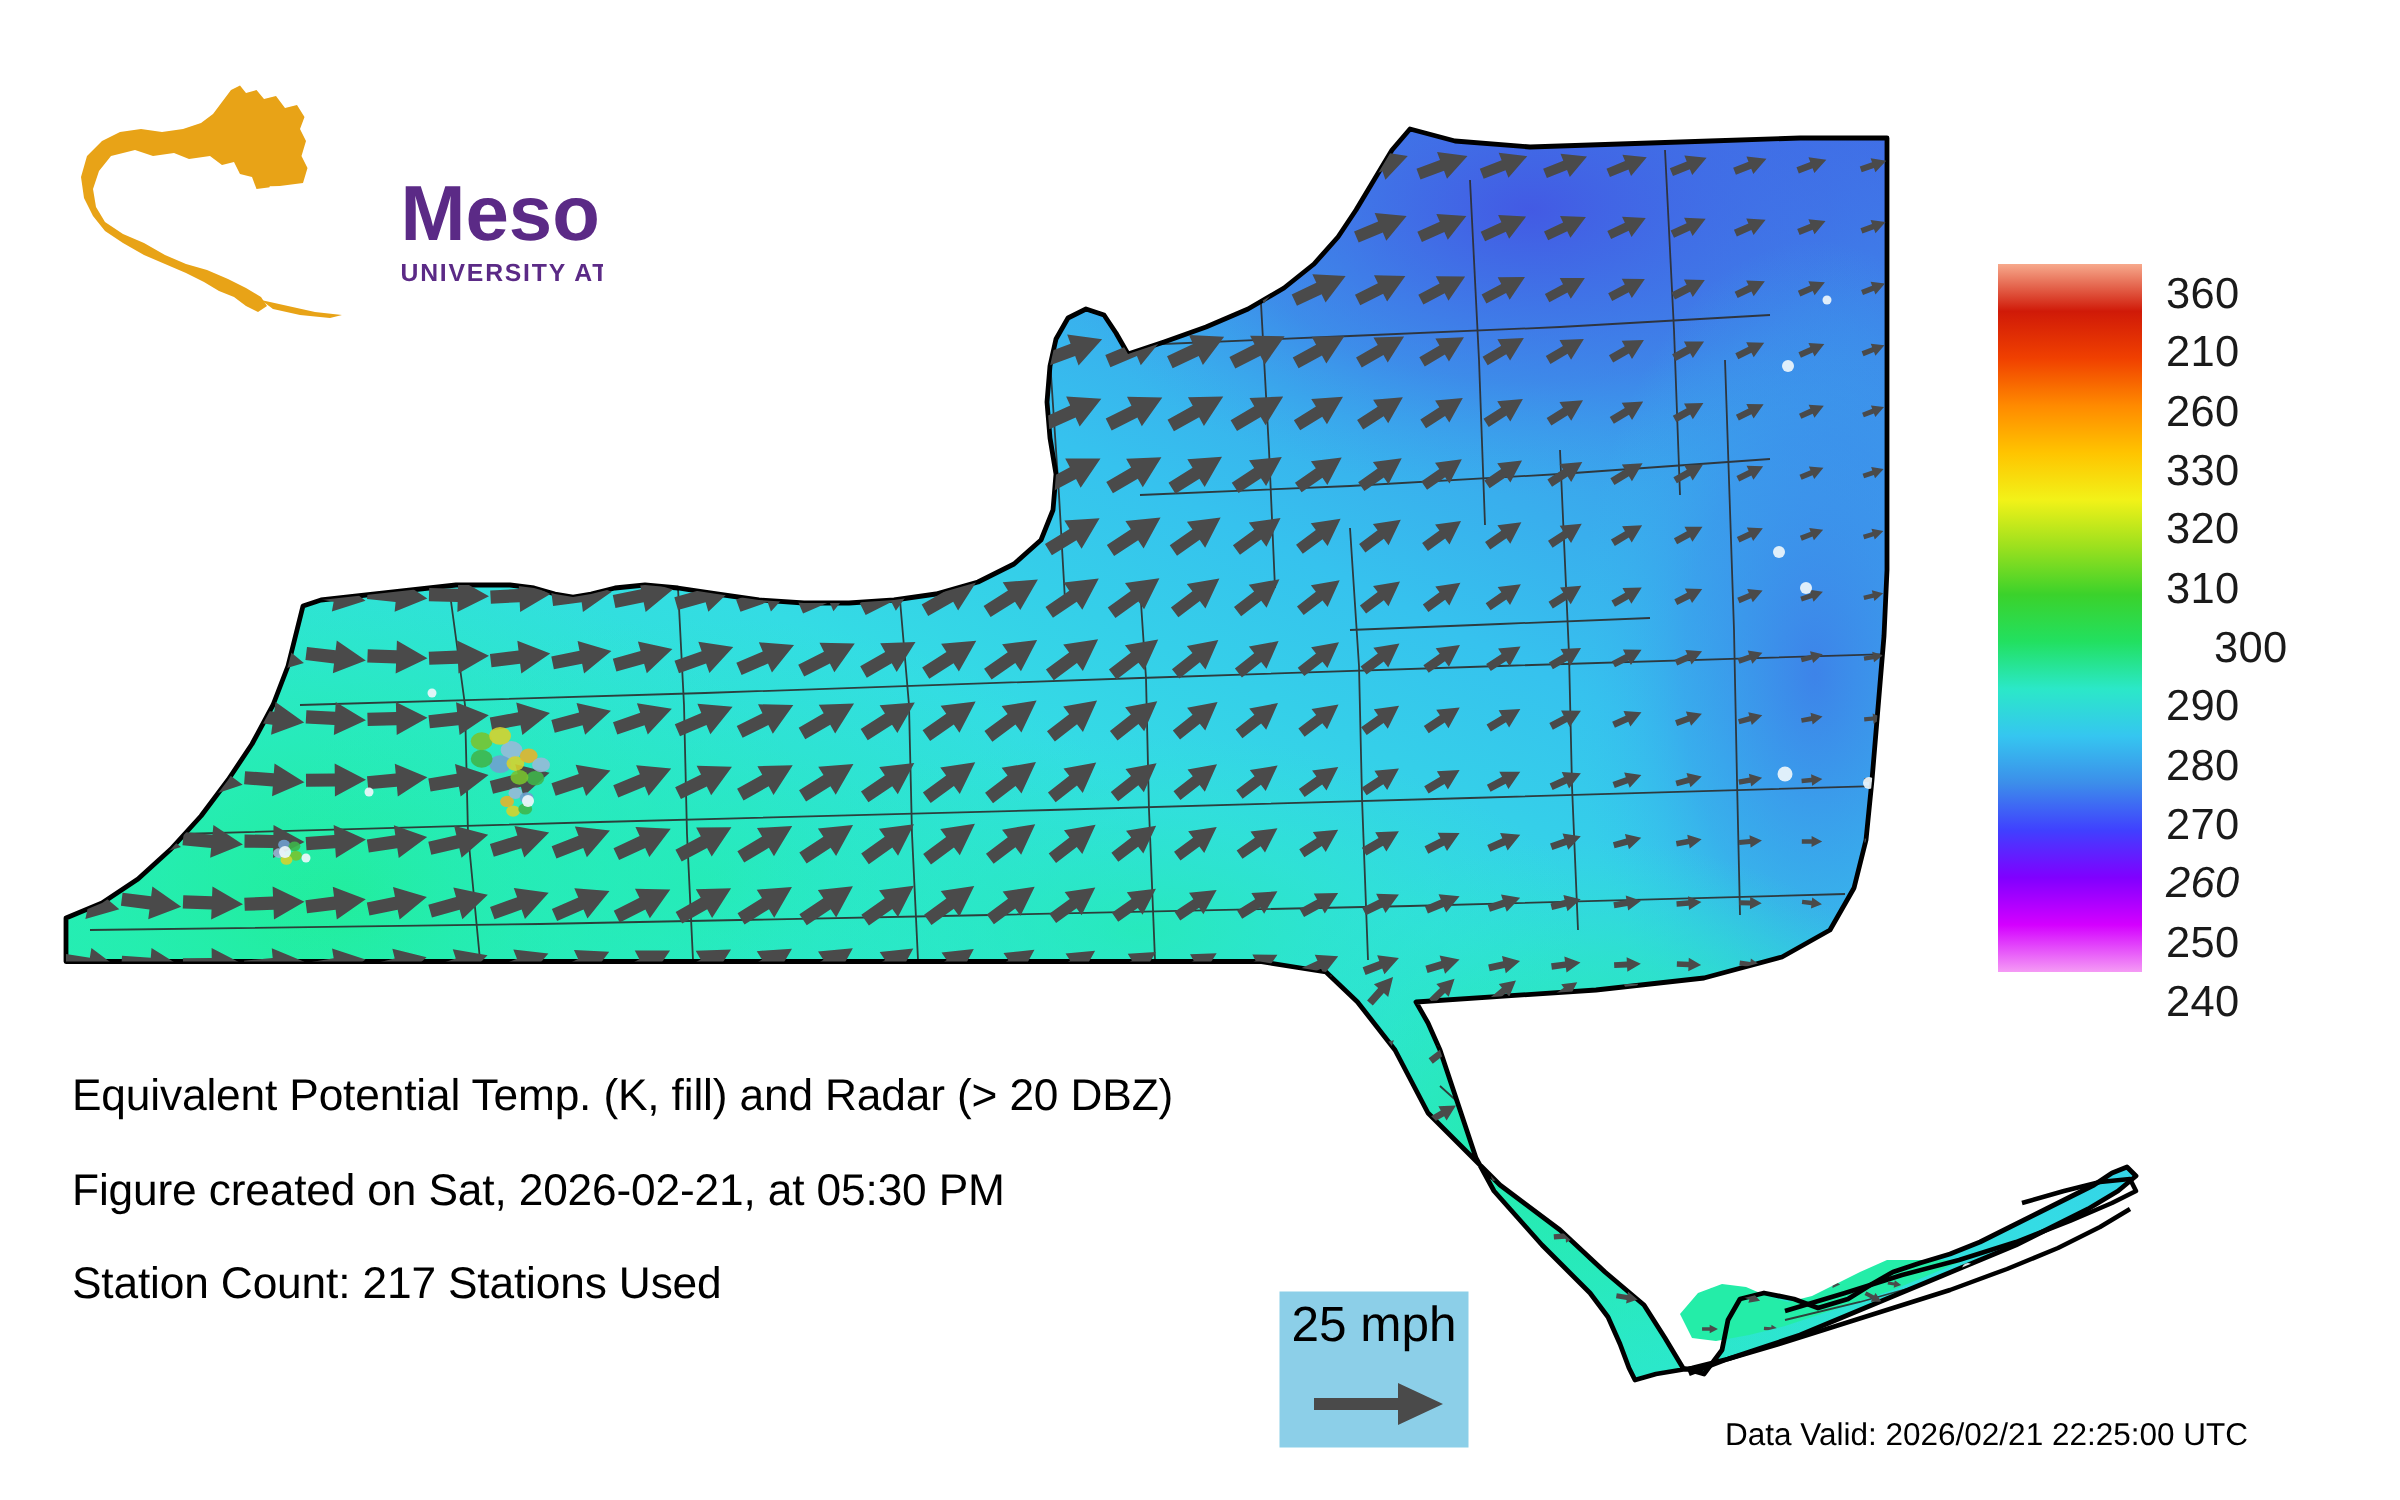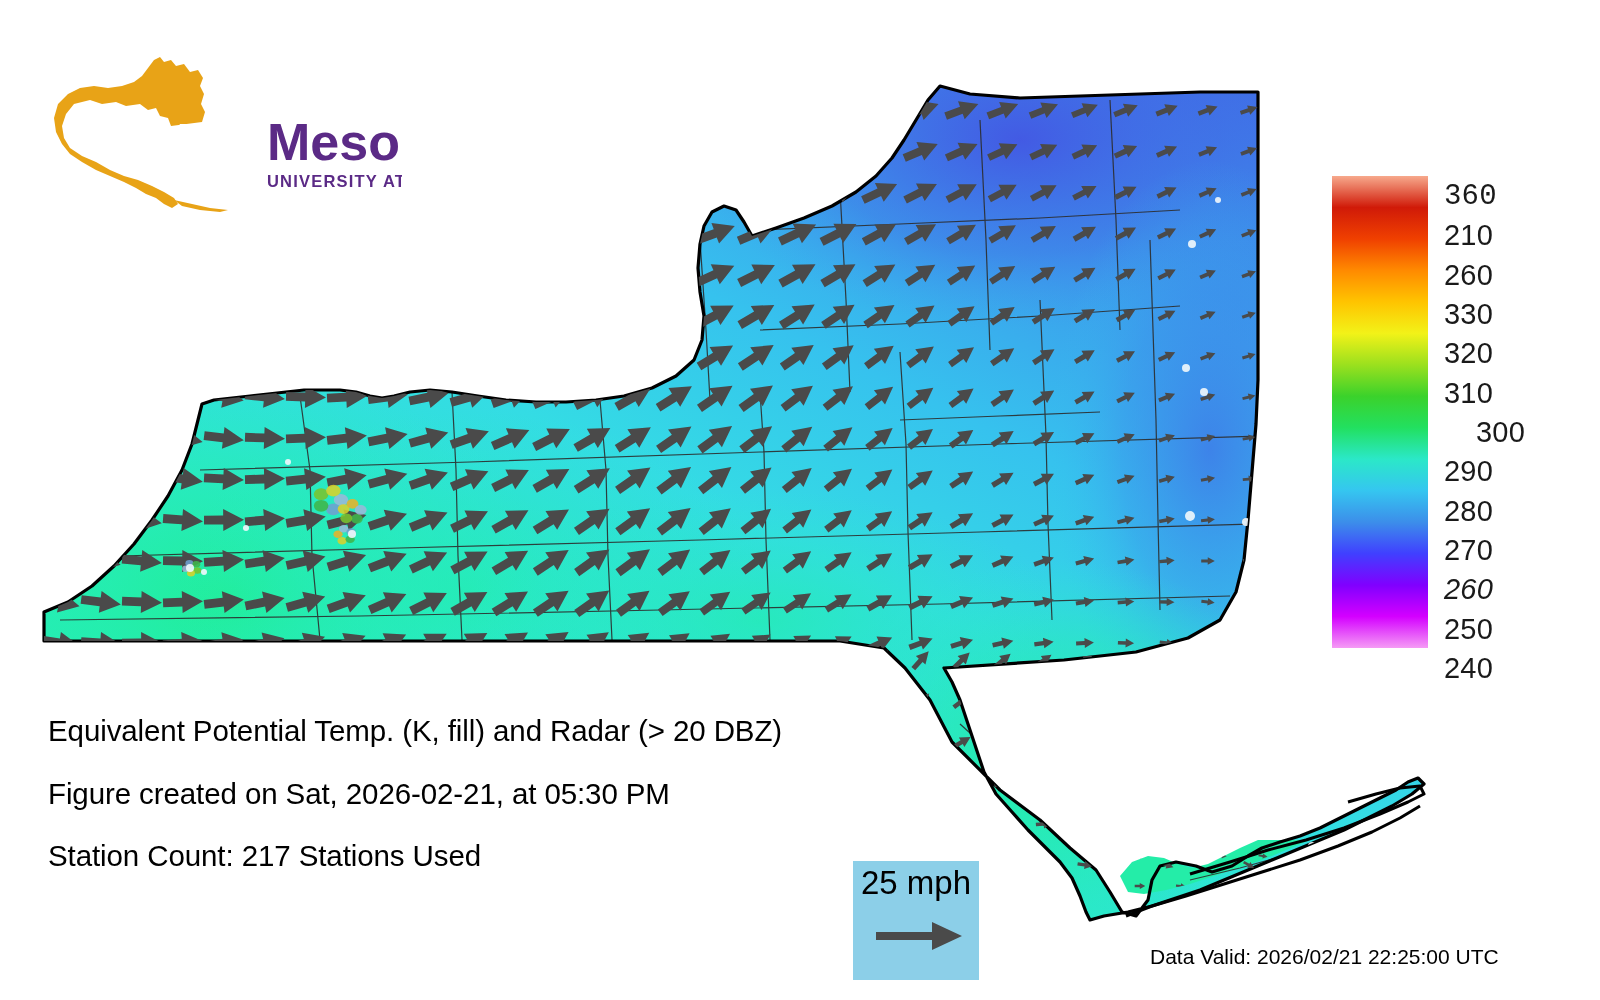--- a/index.html
+++ b/index.html
@@ -21,21 +21,21 @@
   #cbar-ticks{position:absolute;left:112px;top:0;width:120px;height:472px;}
   .cbtick{position:absolute;left:0;font-size:29px;line-height:29px;
           color:#1a1a1a;white-space:nowrap;letter-spacing:0.2px;}
 
   
   #captions{position:absolute;left:48px;top:716px;width:900px;}
   .cap{font-size:29.5px;line-height:29.5px;color:#000;white-space:nowrap;
        margin-bottom:33px;letter-spacing:-0.1px;}
 
   
-  #windkey{position:absolute;left:853px;top:861px;width:126px;height:119px;
+  #windkey{position:absolute;left:853px;top:861px;width:126px;height:104px;
            background:#8ccfe8;}
   #windkey .wk-label{position:absolute;left:8px;top:4px;font-size:33px;
            line-height:36px;color:#000;white-space:nowrap;}
   #windkey .wk-arrow{position:absolute;left:23px;top:58px;width:88px;height:34px;}
 
   
   #validtime{position:absolute;left:1150px;top:946px;font-size:21px;
              line-height:21px;color:#000;white-space:nowrap;}
 </style>
 </head>
@@ -1752,21 +1752,21 @@
         <circle cx="352" cy="534" r="4" fill="#eef6fb" opacity="0.92"></circle>
         <circle cx="204" cy="572" r="3" fill="#eef6fb" opacity="0.92"></circle>
         <circle cx="996" cy="668" r="3" fill="#eef6fb" opacity="0.92"></circle>
         <circle cx="1184" cy="834" r="5" fill="#eef6fb" opacity="0.92"></circle>
       </g>
   </svg>
 
   <div id="cbar-wrap">
     <div id="cbar" style="background: linear-gradient(rgb(247, 169, 140) 0%, rgb(208, 26, 8) 6.67%, rgb(240, 64, 0) 13.33%, rgb(255, 138, 0) 20%, rgb(255, 196, 0) 26.67%, rgb(242, 242, 24) 33.33%, rgb(155, 224, 30) 40%, rgb(59, 210, 43) 46.67%, rgb(34, 224, 96) 53.33%, rgb(43, 232, 200) 60%, rgb(53, 198, 240) 66.67%, rgb(60, 142, 234) 73.33%, rgb(64, 64, 255) 80%, rgb(128, 0, 255) 86.67%, rgb(212, 0, 255) 93.33%, rgb(245, 155, 245) 100%);"></div>
     <div id="cbar-ticks">
-        <div class="cbtick" style="top: 6px; font-family: Liberation Mono, monospace;">360</div>
+        <div class="cbtick" style="top: 6px;">360</div>
         <div class="cbtick" style="top: 45.3333px;">210</div>
         <div class="cbtick" style="top: 84.6667px;">260</div>
         <div class="cbtick" style="top: 124px;">330</div>
         <div class="cbtick" style="top: 163.333px;">320</div>
         <div class="cbtick" style="top: 202.667px;">310</div>
         <div class="cbtick" style="top: 242px; margin-left: 32px;">300</div>
         <div class="cbtick" style="top: 281.333px;">290</div>
         <div class="cbtick" style="top: 320.667px;">280</div>
         <div class="cbtick" style="top: 360px;">270</div>
         <div class="cbtick" style="top: 399.333px; font-style: italic;">260</div>

